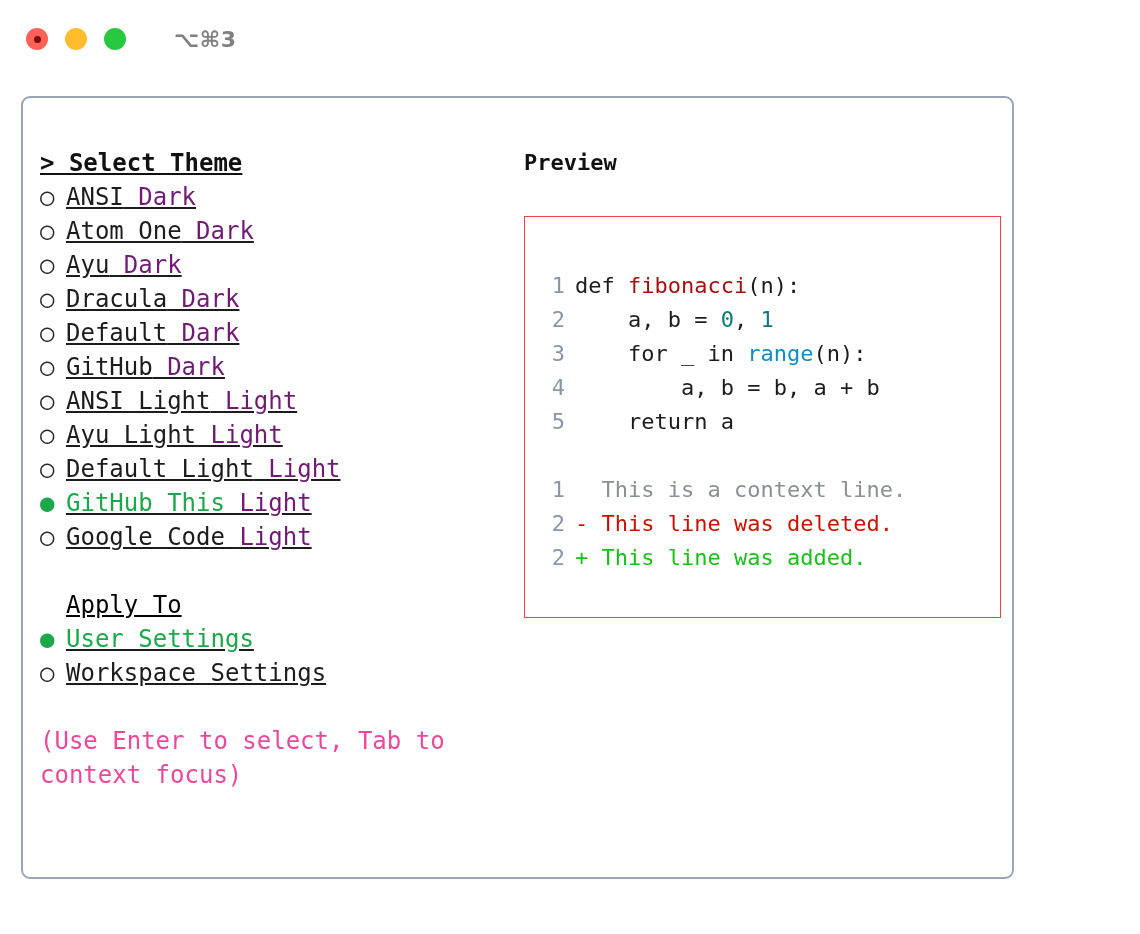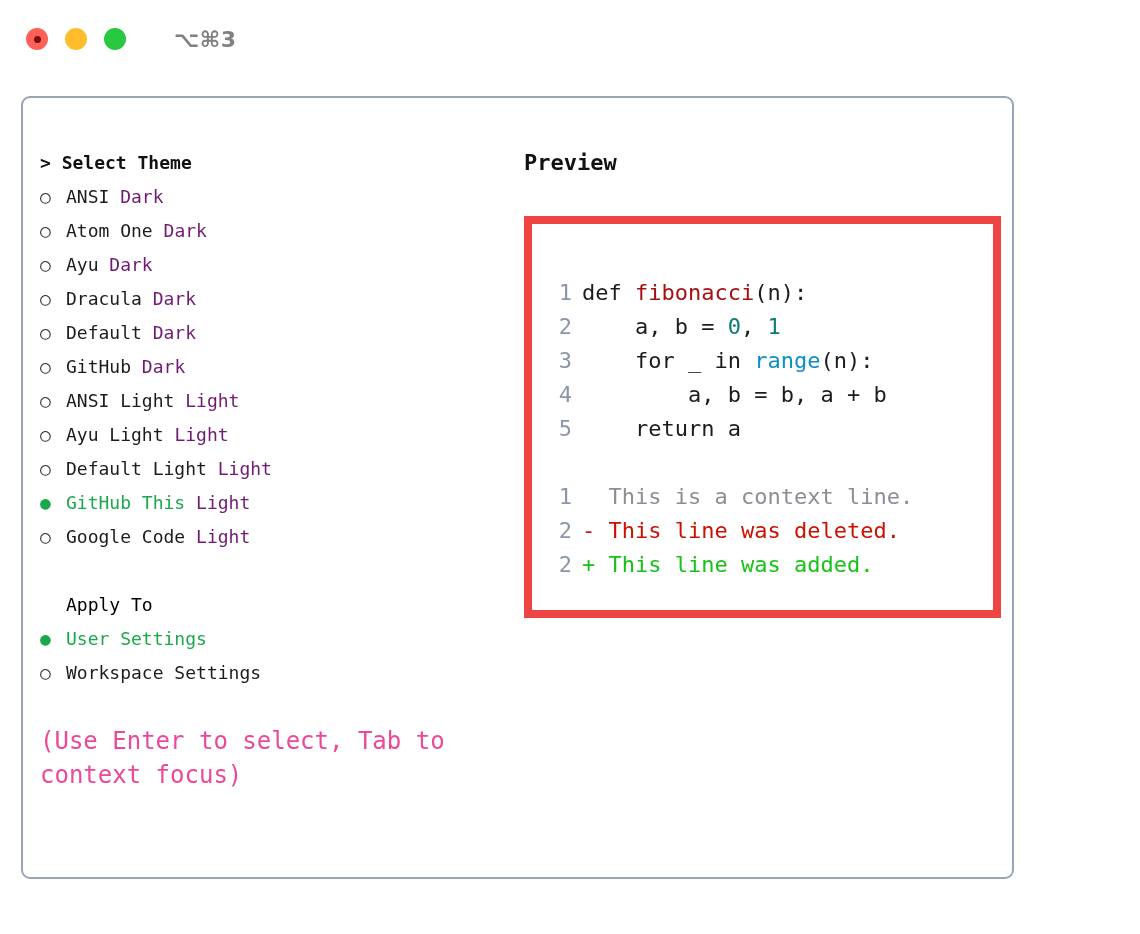--- a/index.html
+++ b/index.html
@@ -78,25 +78,26 @@
     padding: 48px 0 0 0;
   }
 
   
   .left-col {
     width: 480px;
     padding-left: 17px;
   }
 
   .tui-line {
-    font-size: 18px;
+    font-size: 24px;
     line-height: 34px;
     white-space: pre;
     color: #1c1c1c;
     font-family: "DejaVu Sans Mono", "Liberation Mono", monospace;
+    text-decoration: underline;
   }
 
   .section-header {
     font-weight: bold;
     color: #111111;
   }
 
   .marker {
     display: inline-block;
     width: 26px;
@@ -132,21 +133,21 @@
     font-size: 22px;
     font-weight: bold;
     color: #111111;
     line-height: 34px;
   }
 
   .preview-box {
     margin-top: 36px;
     width: 477px;
     height: 402px;
-    border: 8px solid #ef4444;
+    border: 1px solid #ef4444;
     background: #ffffff;
     padding: 52px 0 0 18px;
   }
 
   .code-line {
     font-size: 22px;
     line-height: 34px;
     white-space: pre;
     font-family: "DejaVu Sans Mono", "Liberation Mono", monospace;
   }

